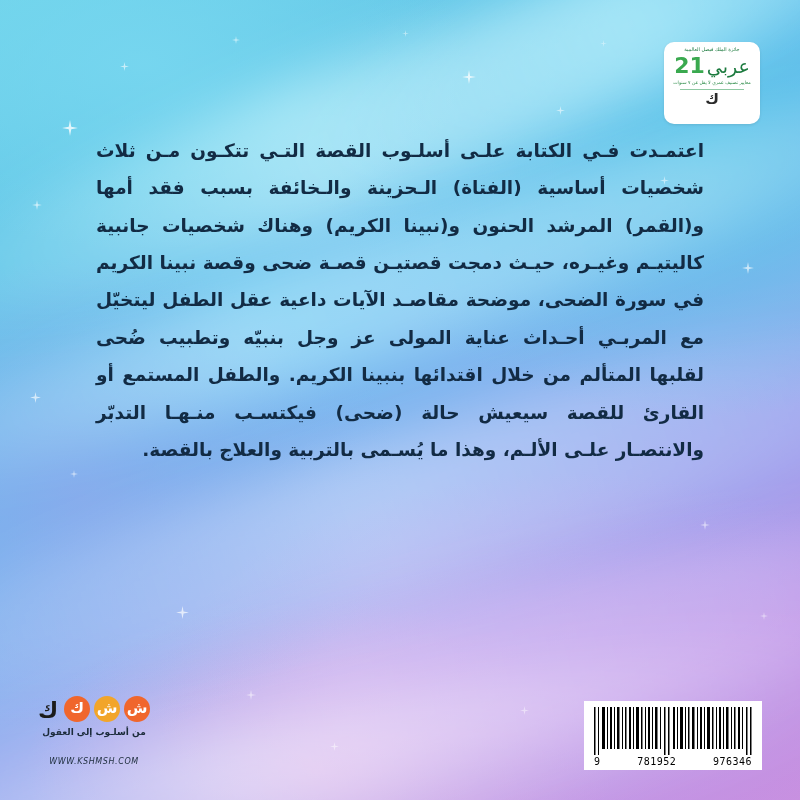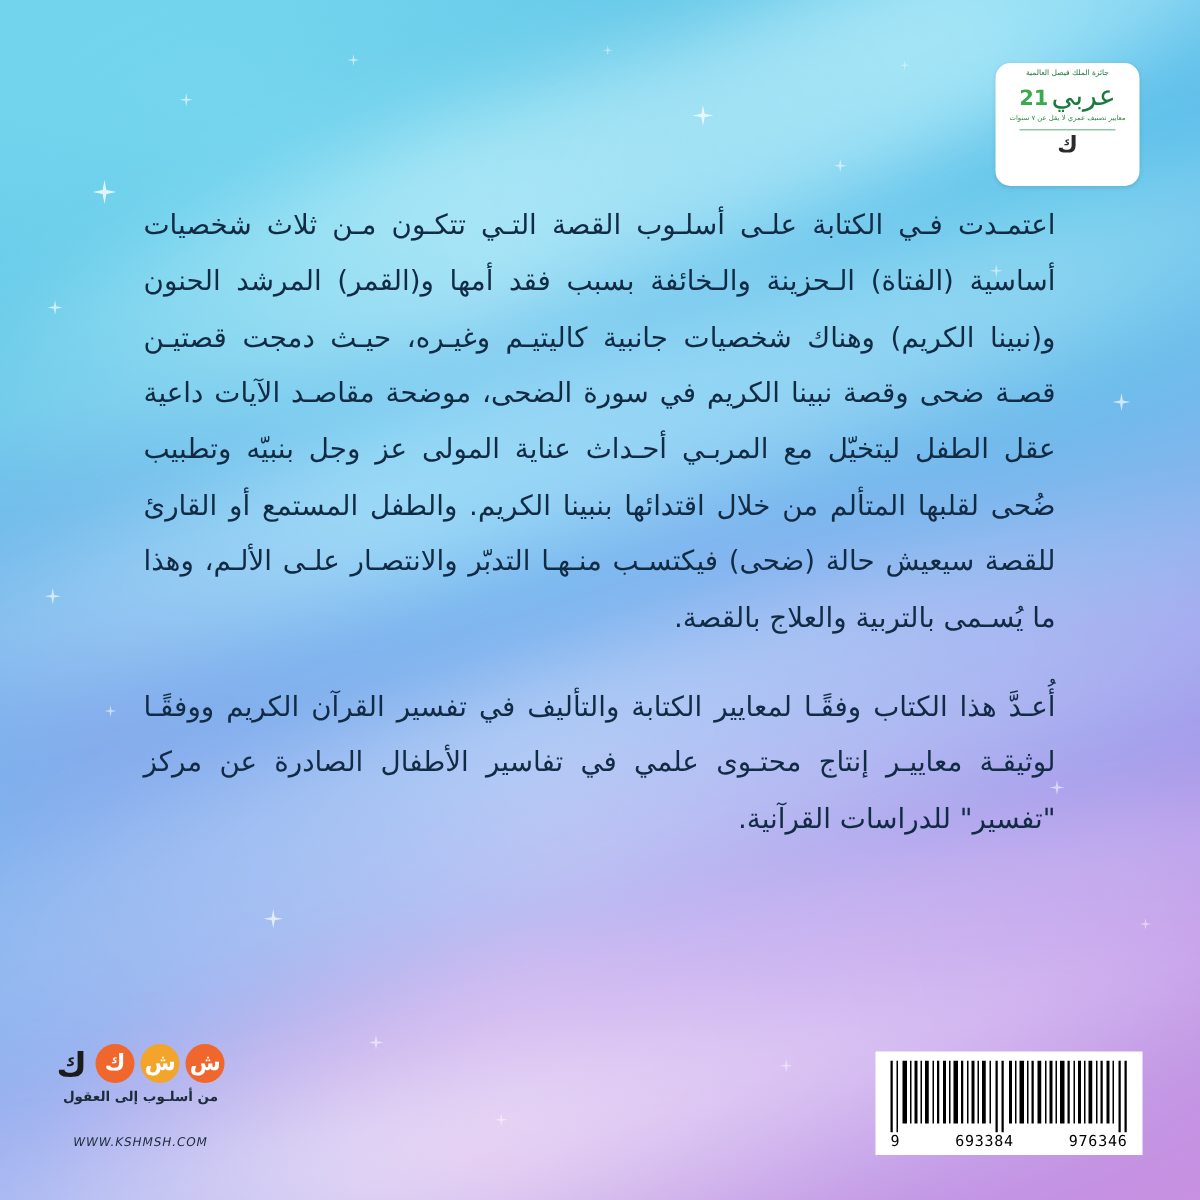--- a/index.html
+++ b/index.html
@@ -106,21 +106,21 @@
     gap: 2px;
     margin-top: 2px;
   }
   .badge-word {
     font-size: 19px;
     font-weight: normal;
     color: #1c7a3e;
     line-height: 1;
   }
   .badge-num {
-    font-size: 14px;
+    font-size: 22px;
     font-weight: bold;
     color: #3aa94f;
     line-height: 1;
   }
   .badge-sub {
     font-size: 4.6px;
     color: #2a8a46;
     text-align: center;
     margin-top: 3px;
     line-height: 1.1;
@@ -143,21 +143,21 @@
   .content {
     position: absolute;
     top: 132px;
     right: 96px;
     left: 96px;
     text-align: justify;
     color: #12243a;
   }
   .para {
     font-family: "DejaVu Sans", sans-serif;
-    font-weight: normal;
+    font-weight: bold;
     font-size: 18.5px;
     line-height: 2.02;
     letter-spacing: 0;
     text-align: justify;
     text-align-last: right;
     margin: 0 0 4px 0;
     color: #122b44;
   }
   .para.second {
     margin-top: 22px;
@@ -274,21 +274,20 @@
       <span class="badge-word">عربي</span>
       <span class="badge-num">21</span>
     </div>
     <div class="badge-sub">معايير تصنيف عمري لا يقل عن ٧ سنوات</div>
     <div class="badge-rule"></div>
     <div class="badge-k">ك</div>
   </div>
 
   <div class="content">
     <p class="para">اعتمـدت فـي الكتابة علـى أسلـوب القصة التـي تتكـون مـن ثلاث شخصيات أساسية (الفتاة) الـحزينة والـخائفة بسبب فقد أمها و(القمر) المرشد الحنون و(نبينا الكريم) وهناك شخصيات جانبية كاليتيـم وغيـره، حيـث دمجت قصتيـن قصـة ضحى وقصة نبينا الكريم في سورة الضحى، موضحة مقاصـد الآيات داعية عقل الطفل ليتخيّل مع المربـي أحـداث عناية المولى عز وجل بنبيّه وتطبيب ضُحى لقلبها المتألم من خلال اقتدائها بنبينا الكريم. والطفل المستمع أو القارئ للقصة سيعيش حالة (ضحى) فيكتسـب منـهـا التدبّر والانتصـار علـى الألـم، وهذا ما يُسـمى بالتربية والعلاج بالقصة.</p>
-    <p class="para second">أُعـدَّ هذا الكتاب وفقًـا لمعايير الكتابة والتأليف في تفسير القرآن الكريم ووفقًـا لوثيقـة معاييـر إنتاج محتـوى علمي في تفاسير الأطفال الصادرة عن مركز "تفسير" للدراسات القرآنية.</p>
   </div>
 
   <div class="publisher">
     <div class="pub-glyphs">
       <div class="pub-circle c1">ش</div>
       <div class="pub-circle c2">ش</div>
       <div class="pub-circle c3">ك</div>
       <div class="pub-k">ك</div>
     </div>
     <div class="pub-tag">من أسلـوب إلى العقول</div>
@@ -336,18 +335,18 @@
         <rect x="139" y="0" width="1" height="42"></rect>
         <rect x="142" y="0" width="1.5" height="42"></rect>
         <rect x="146" y="0" width="2" height="42"></rect>
         <rect x="150" y="0" width="1" height="42"></rect>
         <rect x="154" y="0" width="1.5" height="48"></rect>
         <rect x="158" y="0" width="1.5" height="48"></rect>
       </g>
     </svg>
     <div class="barcode-digits">
       <span>9</span>
-      <span>693384</span>
+      <span>781952</span>
       <span>976346</span>
     </div>
   </div>
 
 </div>
 
 </body></html>

